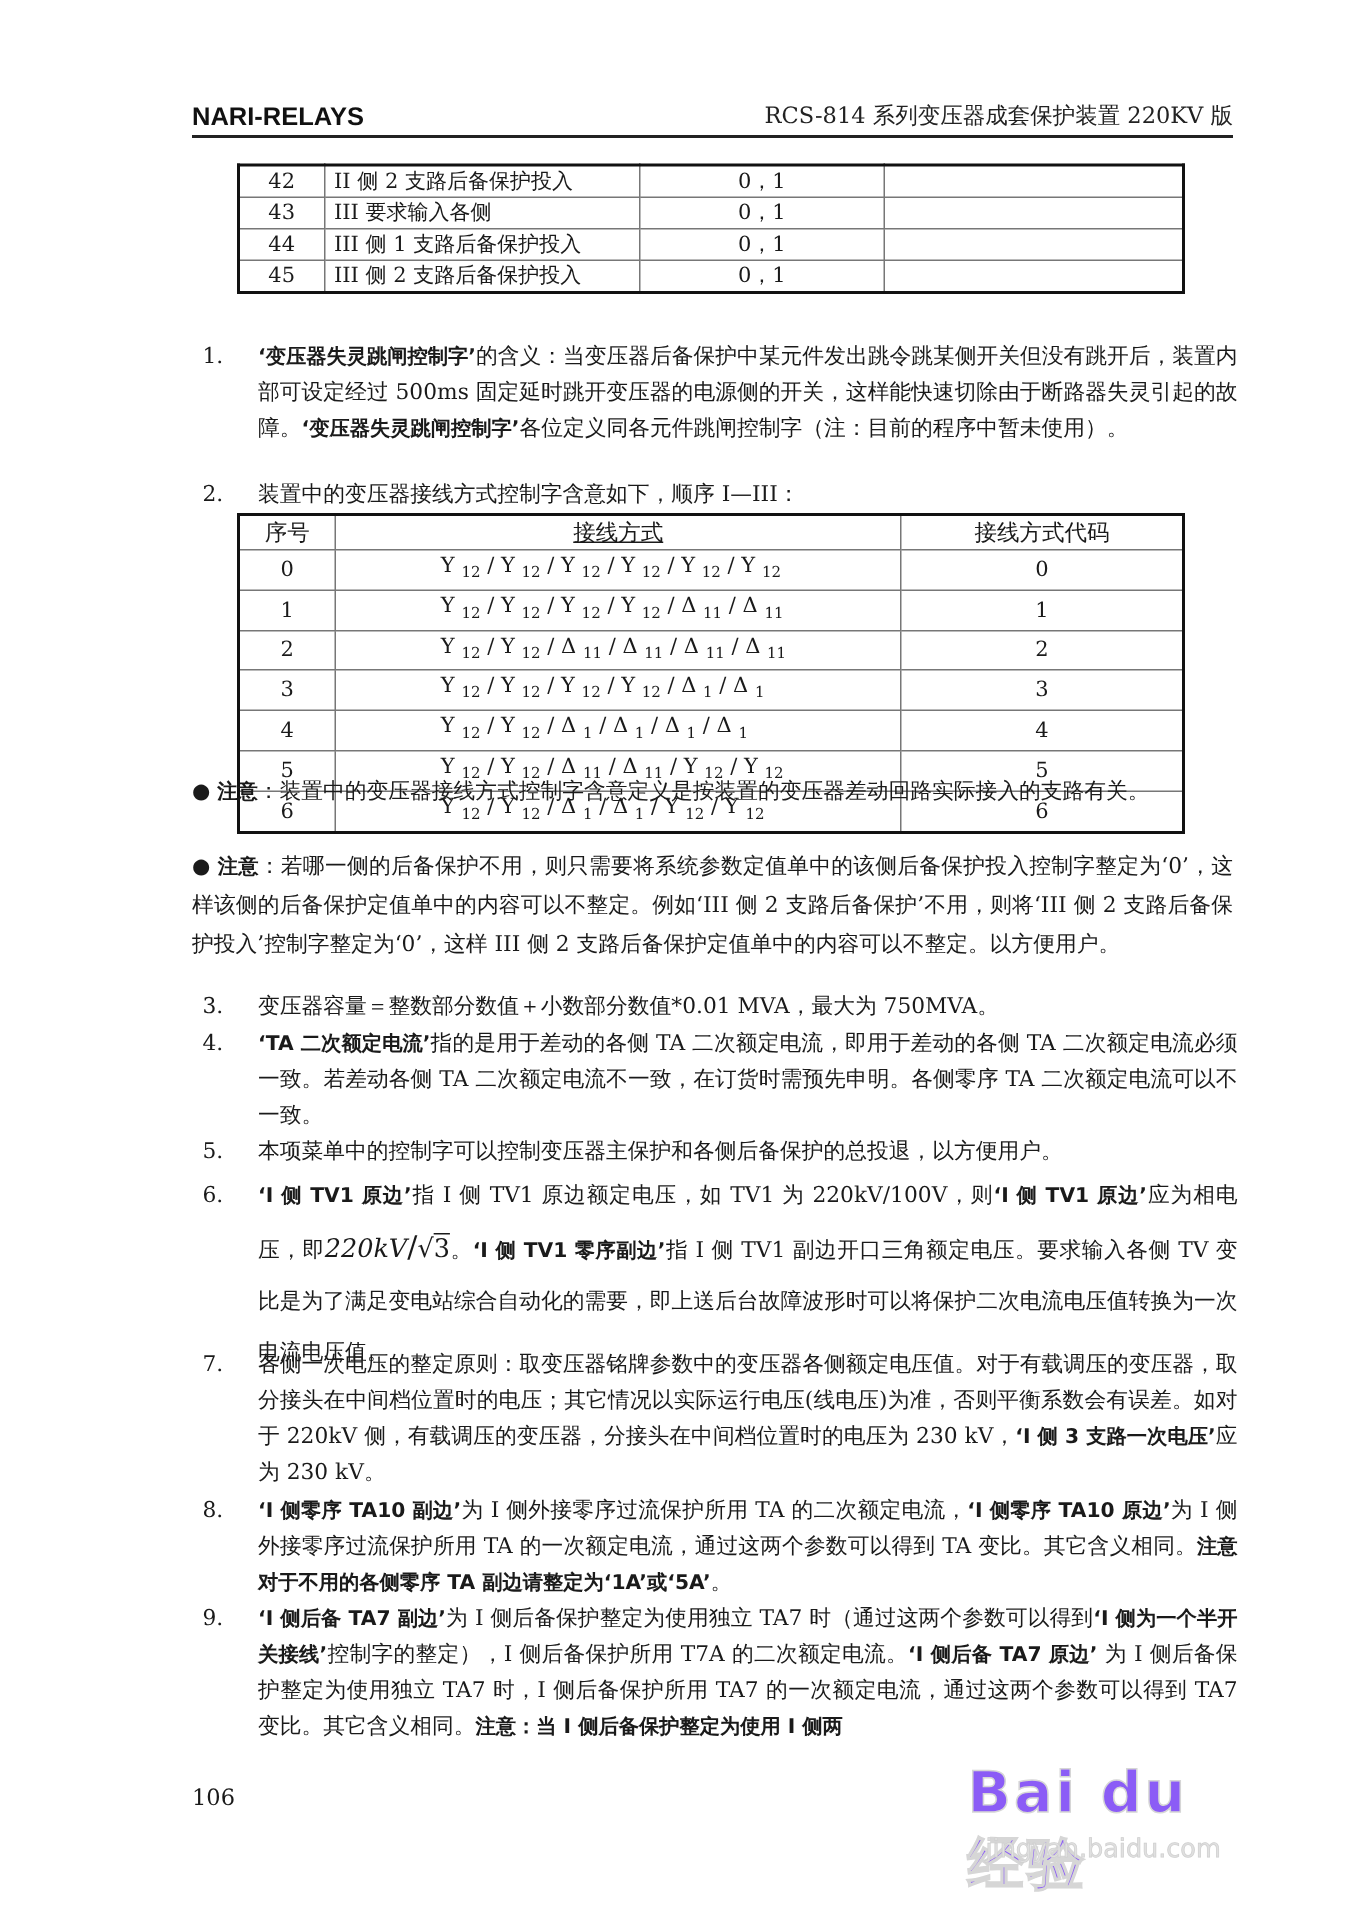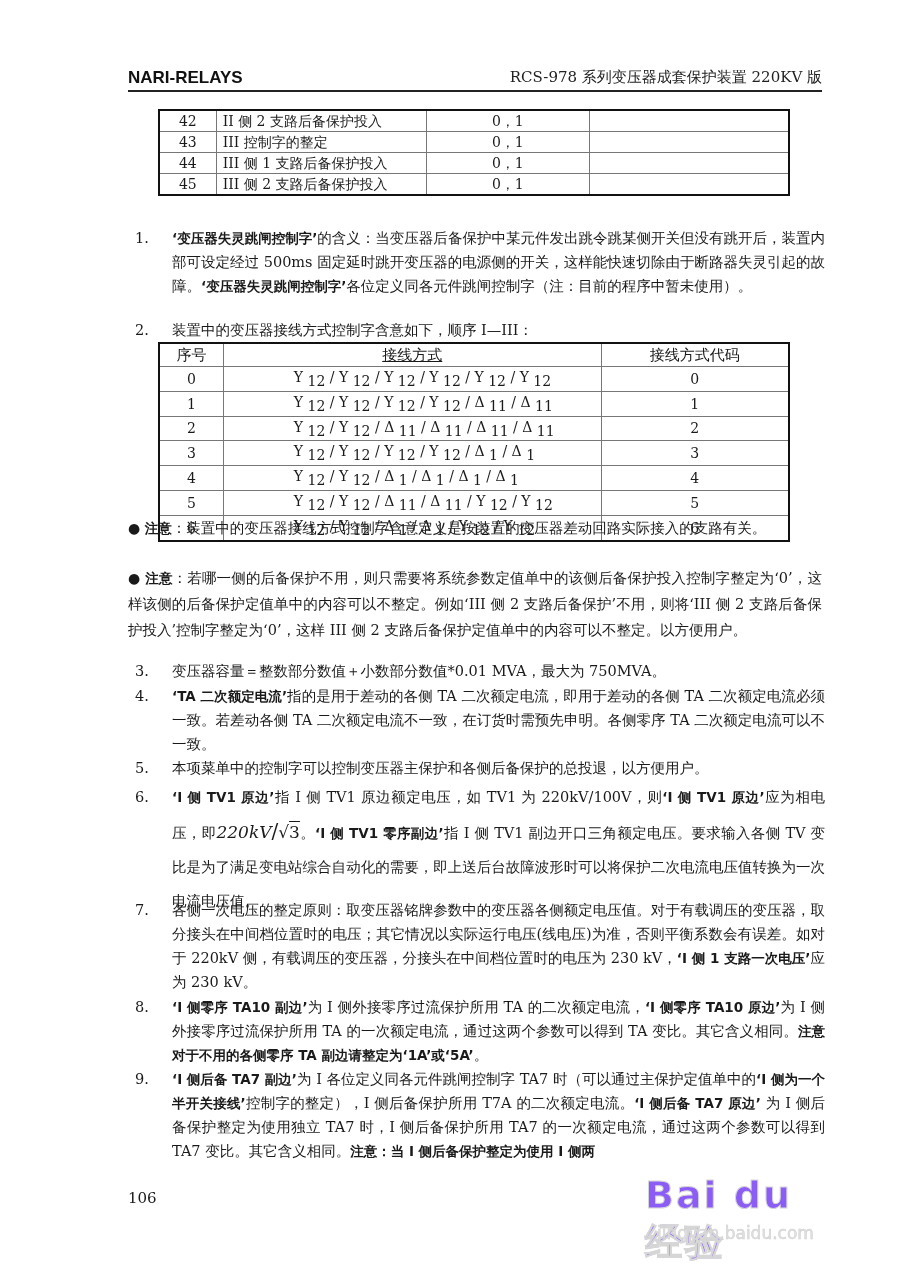--- a/index.html
+++ b/index.html
@@ -23,21 +23,21 @@
 
   .t2 { left: 158px; top: 342px; width: 632px; border: 2px solid #111; }
   .t2 td, .t2 th { border: 1px solid #777; text-align: center; }
   .t2 th { font-size: 15px; height: 22px; text-align: center; }
   .t2 .c1 { width: 70px; }
   .t2 .c2 { width: 350px; text-align: left; padding-left: 70px; }
   .t2 th.c2 { text-align: center; padding-left: 0; text-decoration: underline; }
   .t2 .c3 { width: 212px; }
   .t2 td { height: 20px; }
   .t2 td.c2 { font-size: 14px; }
-  .t2 td.c2 sub { font-size: 14px; }
+  .t2 td.c2 sub { font-size: 10px; }
   .item { position: absolute; left: 135px; width: 690px; font-size: 14.5px; line-height: 24px; }
   .item .num { position: absolute; left: 0; top: 0; width: 30px; }
   .item .body { margin-left: 37px; text-align: justify; }
   .b { font-family: "DejaVu Sans", "Liberation Sans", sans-serif; font-weight: bold; font-size: 13.5px; }
   .note { position: absolute; left: 128px; width: 694px; font-size: 14.5px; line-height: 26px; text-align: justify; }
   .bullet { font-size: 14px; }
 
   .formula { font-family: "DejaVu Serif", serif; font-style: italic; font-size: 17px; }
   .formula .sqrt { font-style: normal; }
   .formula .over { text-decoration: overline; font-style: normal; }
@@ -47,34 +47,34 @@
                font-family: "DejaVu Sans", sans-serif; }
   .wm-main { position: absolute; left: 0; top: 8px; font-size: 38px; font-weight: bold; letter-spacing: 2px;
              color: #8b5cf6; -webkit-text-stroke: 1px #d6d6d6; }
   .wm-sub { position: absolute; left: 12px; top: 58px; font-size: 17px; color: #e0e0e0; -webkit-text-stroke: 0.5px #cfcfcf; }
 </style>
 </head>
 <body>
 
 <div class="header">
   <span class="brand">NARI-RELAYS</span>
-  <span class="doc-title">RCS-978 系列变压器成套保护装置 220KV 版</span>
+  <span class="doc-title">RCS-814 系列变压器成套保护装置 220KV 版</span>
 </div>
 
 <table class="t1">
   <tbody>
     <tr>
       <td class="num">42</td>
       <td class="name">II 侧 2 支路后备保护投入</td>
       <td class="range">0，1</td>
       <td class="extra"></td>
     </tr>
     <tr>
       <td class="num">43</td>
-      <td class="name">III 控制字的整定</td>
+      <td class="name">III 要求输入各侧</td>
       <td class="range">0，1</td>
       <td class="extra"></td>
     </tr>
     <tr>
       <td class="num">44</td>
       <td class="name">III 侧 1 支路后备保护投入</td>
       <td class="range">0，1</td>
       <td class="extra"></td>
     </tr>
     <tr>
@@ -162,30 +162,30 @@
   <div class="body">本项菜单中的控制字可以控制变压器主保护和各侧后备保护的总投退，以方便用户。</div>
 </div>
 
 <div class="item" style="top:780px; line-height:34px;">
   <span class="num">6.</span>
   <div class="body"><span class="b">‘I 侧 TV1 原边’</span><span>指 I 侧 TV1 原边额定电压，如 TV1 为 220kV/100V，则</span><span class="b">‘I 侧 TV1 原边’</span><span>应为相电压，即</span><span class="formula"><span>220kV</span><span style="font-style:normal;font-size:20px;">/</span><span class="sqrt">√</span><span class="over">3</span></span><span>。</span><span class="b">‘I 侧 TV1 零序副边’</span><span>指 I 侧 TV1 副边开口三角额定电压。要求输入各侧 TV 变比是为了满足变电站综合自动化的需要，即上送后台故障波形时可以将保护二次电流电压值转换为一次电流电压值。</span></div>
 </div>
 
 <div class="item" style="top:898px;">
   <span class="num">7.</span>
-  <div class="body"><span>各侧一次电压的整定原则：取变压器铭牌参数中的变压器各侧额定电压值。对于有载调压的变压器，取分接头在中间档位置时的电压；其它情况以实际运行电压(线电压)为准，否则平衡系数会有误差。如对于 220kV 侧，有载调压的变压器，分接头在中间档位置时的电压为 230 kV，</span><span class="b">‘I 侧 1 支路一次电压’</span><span>应为 230 kV。</span></div>
+  <div class="body"><span>各侧一次电压的整定原则：取变压器铭牌参数中的变压器各侧额定电压值。对于有载调压的变压器，取分接头在中间档位置时的电压；其它情况以实际运行电压(线电压)为准，否则平衡系数会有误差。如对于 220kV 侧，有载调压的变压器，分接头在中间档位置时的电压为 230 kV，</span><span class="b">‘I 侧 3 支路一次电压’</span><span>应为 230 kV。</span></div>
 </div>
 
 <div class="item" style="top:995px;">
   <span class="num">8.</span>
   <div class="body"><span class="b">‘I 侧零序 TA10 副边’</span><span>为 I 侧外接零序过流保护所用 TA 的二次额定电流，</span><span class="b">‘I 侧零序 TA10 原边’</span><span>为 I 侧外接零序过流保护所用 TA 的一次额定电流，通过这两个参数可以得到 TA 变比。其它含义相同。</span><span class="b">注意对于不用的各侧零序 TA 副边请整定为‘1A’或‘5A’</span><span>。</span></div>
 </div>
 
 <div class="item" style="top:1067px;">
   <span class="num">9.</span>
-  <div class="body"><span class="b">‘I 侧后备 TA7 副边’</span><span>为 I 各位定义同各元件跳闸控制字 TA7 时（可以通过主保护定值单中的</span><span class="b">‘I 侧为一个半开关接线’</span><span>控制字的整定），I 侧后备保护所用 T7A 的二次额定电流。</span><span class="b">‘I 侧后备 TA7 原边’</span><span> 为 I 侧后备保护整定为使用独立 TA7 时，I 侧后备保护所用 TA7 的一次额定电流，通过这两个参数可以得到 TA7 变比。其它含义相同。</span><span class="b">注意：当 I 侧后备保护整定为使用 I 侧两</span></div>
+  <div class="body"><span class="b">‘I 侧后备 TA7 副边’</span><span>为 I 侧后备保护整定为使用独立 TA7 时（通过这两个参数可以得到</span><span class="b">‘I 侧为一个半开关接线’</span><span>控制字的整定），I 侧后备保护所用 T7A 的二次额定电流。</span><span class="b">‘I 侧后备 TA7 原边’</span><span> 为 I 侧后备保护整定为使用独立 TA7 时，I 侧后备保护所用 TA7 的一次额定电流，通过这两个参数可以得到 TA7 变比。其它含义相同。</span><span class="b">注意：当 I 侧后备保护整定为使用 I 侧两</span></div>
 </div>
 
 <div class="page-num">106</div>
 <div class="watermark">
   <span class="wm-main">Bai du 经验</span>
   <span class="wm-sub">jingyan.baidu.com</span>
 </div>
 
 </body></html>

